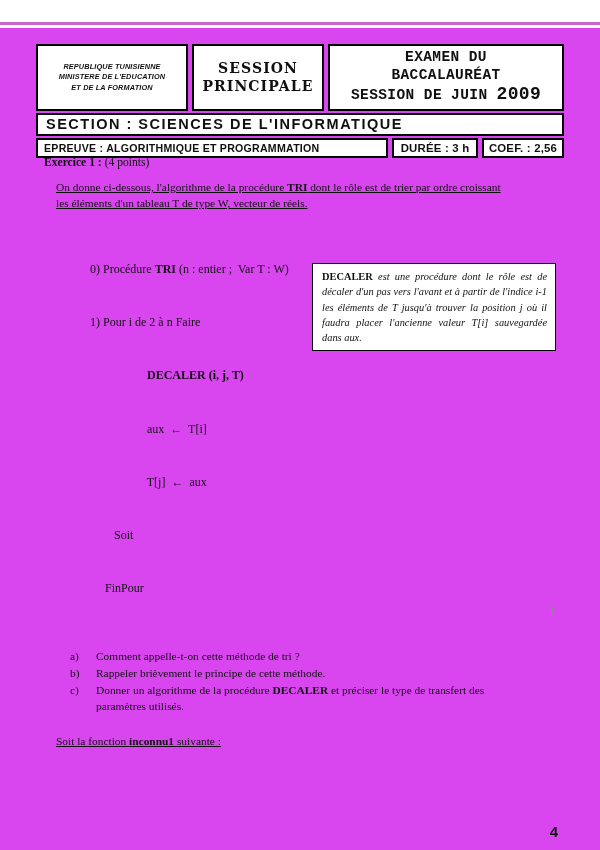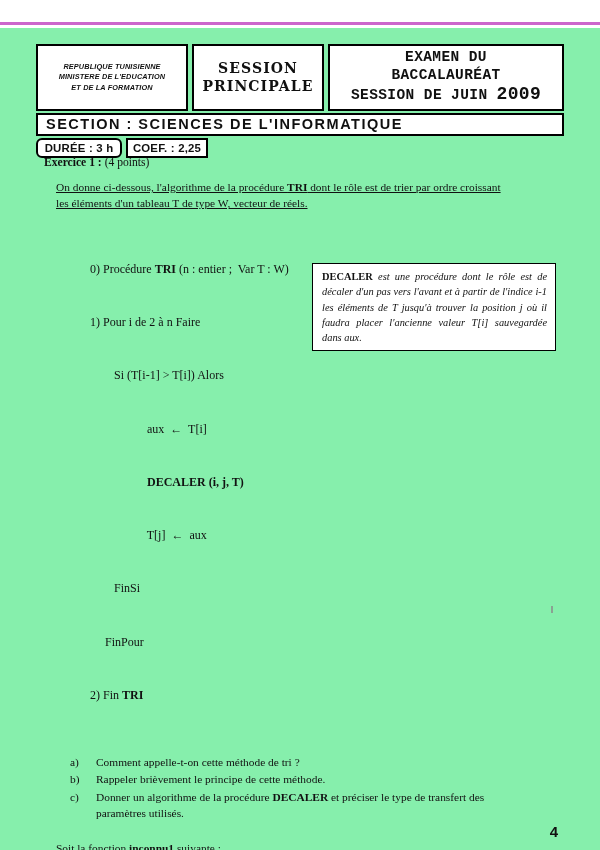--- a/index.html
+++ b/index.html
@@ -26,21 +26,21 @@
     background: #cc66cc;
   }
 
   
   .sheet {
     position: absolute;
     top: 28px;
     left: 0;
     width: 600px;
     height: 822px;
-    background: #86efac;
+    background: #d946ef;
   }
 
   
   .exam-header {
     position: absolute;
     left: 36px;
     top: 16px;
     width: 528px;
   }
 
@@ -128,21 +128,20 @@
     font-weight: bold;
     font-size: 10.6px;
     letter-spacing: 0.25px;
     white-space: nowrap;
   }
 
   .cell-duree {
     width: 86px;
     margin-right: 4px;
     padding: 2px 4px;
-    border-radius: 6px;
   }
   .cell-duree .line,
   .cell-coef .line {
     font-family: "Liberation Sans", sans-serif;
     font-weight: bold;
     font-size: 11.4px;
     letter-spacing: 0.2px;
     white-space: nowrap;
   }
 
@@ -278,25 +277,28 @@
       </div>
     </div>
 
     <div class="hdr-row">
       <div class="hdr-cell cell-section">
         <span class="line">SECTION :  SCIENCES DE L'INFORMATIQUE</span>
       </div>
     </div>
 
     <div class="hdr-row">
+      <div class="hdr-cell cell-epreuve">
+        <span class="line">EPREUVE : ALGORITHMIQUE ET PROGRAMMATION</span>
+      </div>
       <div class="hdr-cell cell-duree">
         <span class="line">DURÉE : 3 h</span>
       </div>
       <div class="hdr-cell cell-coef">
-        <span class="line">COEF. : 2,25</span>
+        <span class="line">COEF. : 2,56</span>
       </div>
     </div>
 
   </div>
 
   <div class="content">
 
     <div class="ex-title">
       <span>Exercice 1 :</span>
       <span class="pts">(4 points)</span>
@@ -305,27 +307,25 @@
     <div class="para">
       <span>On donne ci-dessous, l'algorithme de la procédure <b>TRI</b> dont le rôle est de trier par ordre croissant</span><br>
       <span>les éléments d'un tableau T de type W, vecteur de réels.</span>
     </div>
 
     <div class="algo-wrap">
 
       <div class="algo">
         <span class="ln">0) Procédure <span class="b">TRI</span> (n : entier ;  Var T : W)</span>
         <span class="ln">1) Pour i de 2 à n Faire</span>
-        <span class="ln">        Si (T[i-1] &gt; T[i]) Alors</span>
+        <span class="ln">                   <span class="b">DECALER (i, j, T)</span></span>
         <span class="ln">                   aux  ←  T[i]</span>
-        <span class="ln">                   <span class="b">DECALER (i, j, T)</span></span>
         <span class="ln">                   T[j]  ←  aux</span>
-        <span class="ln">        FinSi</span>
+        <span class="ln">        Soit</span>
         <span class="ln">     FinPour</span>
-        <span class="ln">2) Fin <span class="b">TRI</span></span>
       </div>
 
       <div class="note-box">
         <span class="nb">DECALER</span><span> est une procédure dont le rôle est de décaler d'un pas vers l'avant et à partir de l'indice i-1 les éléments de T jusqu'à trouver la position j où il faudra placer l'ancienne valeur T[i] sauvegardée dans aux.</span>
       </div>
 
     </div>
 
     <div class="qlist">
       <div class="qitem">

